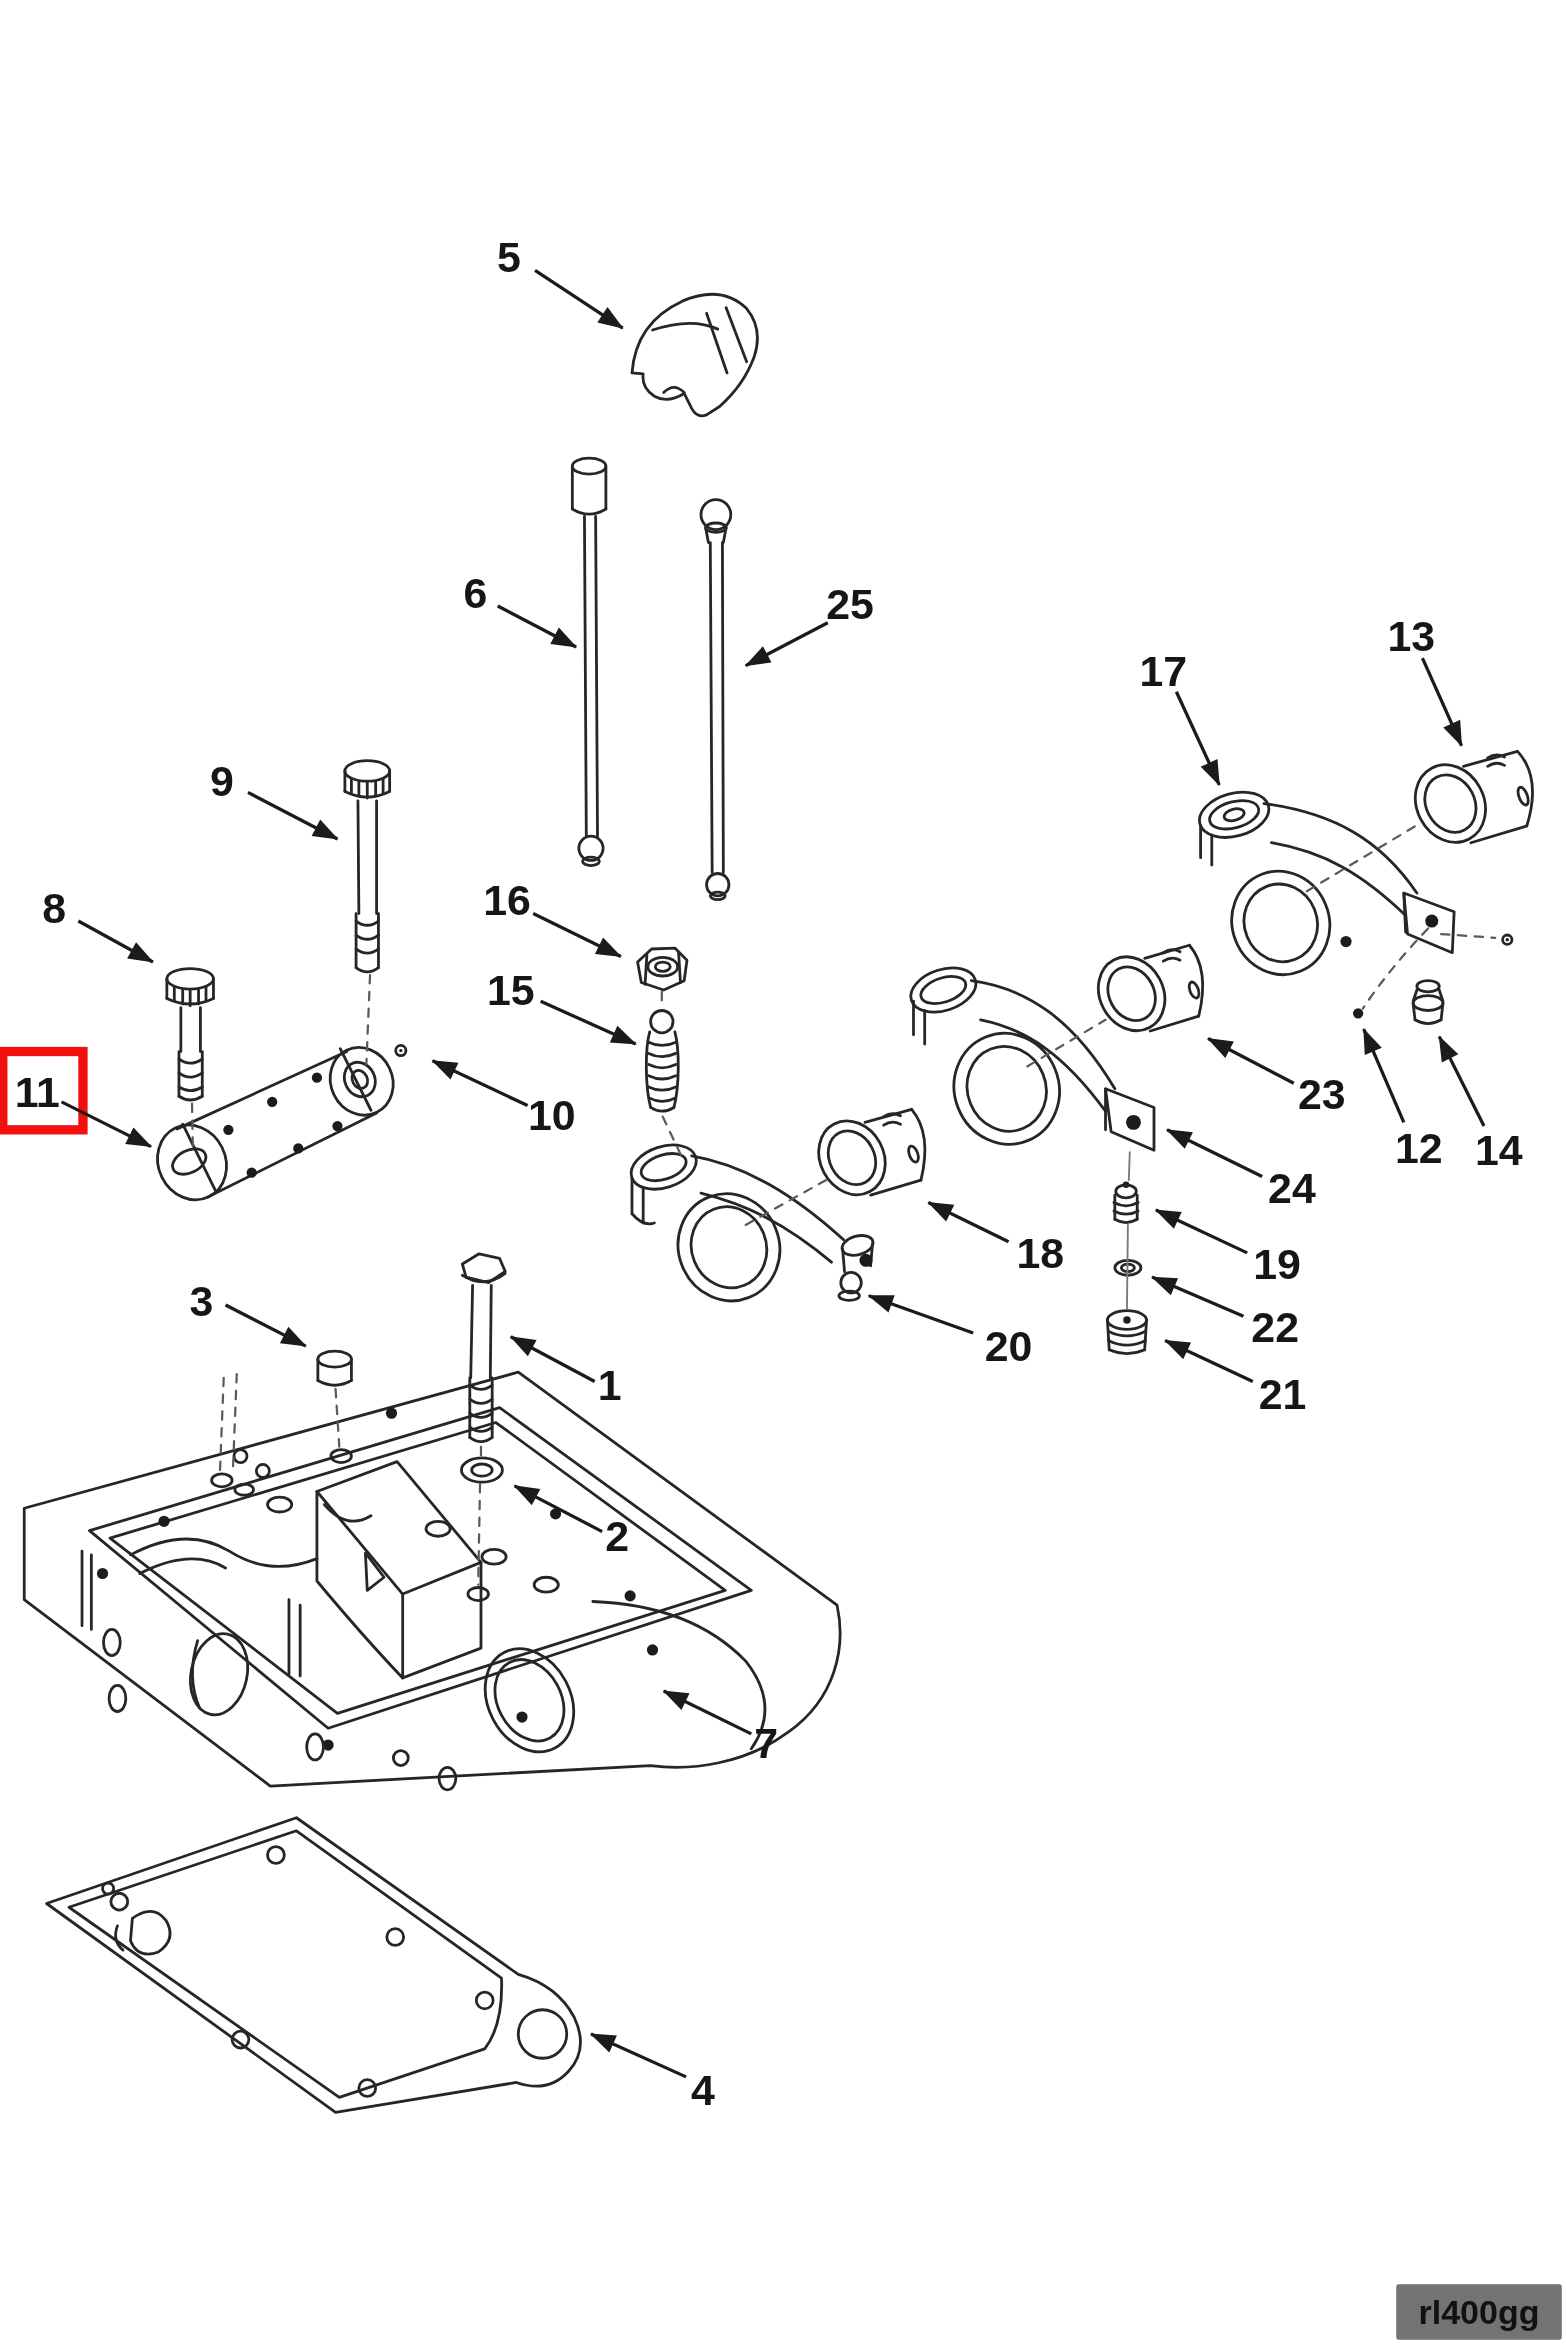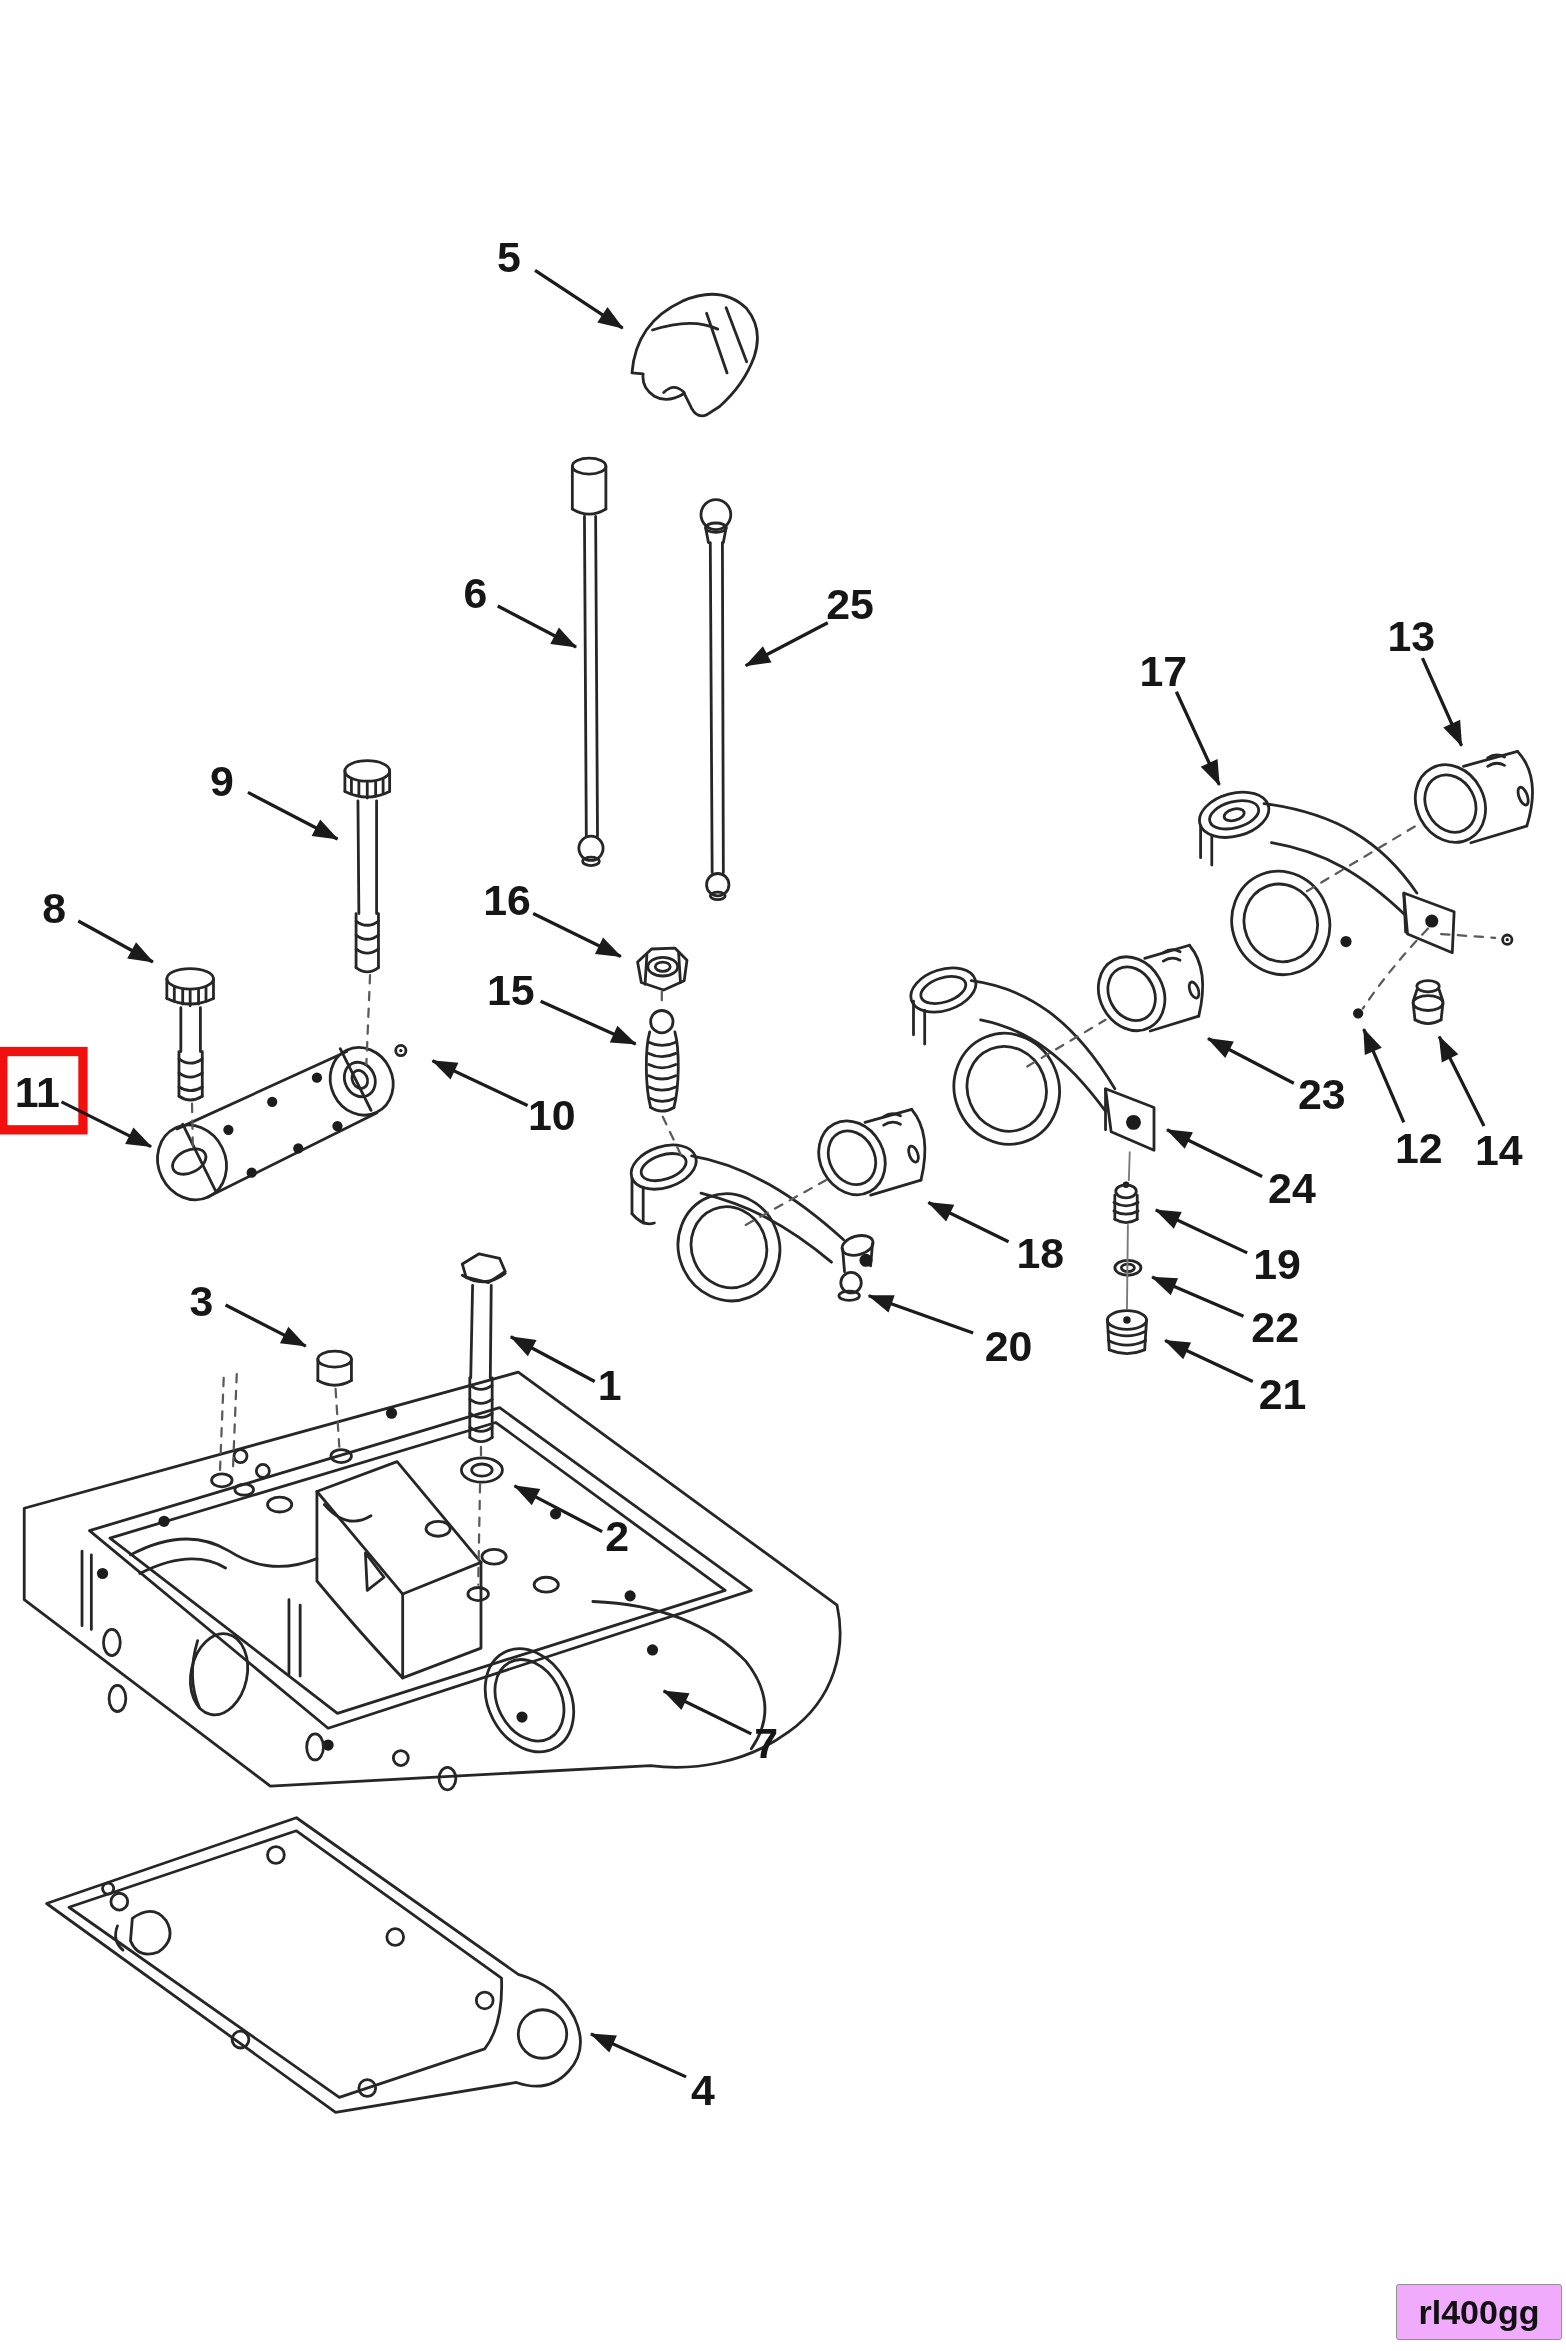--- a/index.html
+++ b/index.html
@@ -5,21 +5,21 @@
   html,body{margin:0;padding:0;background:#ffffff;}
   body{width:1566px;height:2351px;position:relative;font-family:"Liberation Sans",sans-serif;}
   #stage{position:absolute;left:0;top:0;width:1566px;height:2351px;}
   svg{display:block;}
   .art{stroke:#262626;stroke-width:3;fill:none;stroke-linecap:round;stroke-linejoin:round;}
   .filldot{fill:#1c1c1c;stroke:none;}
   .dash{stroke:#5a5a5a;stroke-width:2.4;stroke-dasharray:9 9;fill:none;}
   .thinline{stroke:#7a7a7a;stroke-width:2;fill:none;}
   .leader{stroke:#1b1b1b;stroke-width:3.5;fill:none;}
   .callout-num{font-family:"Liberation Sans",sans-serif;font-weight:bold;font-size:46px;fill:#161616;text-anchor:middle;}
-  #code-badge{position:absolute;border:1.9px solid #8f8f8f;border-radius:2.8px;background:#f0abfc;
+  #code-badge{position:absolute;border:1.9px solid #8f8f8f;border-radius:2.8px;background:#737373;
     display:flex;align-items:center;justify-content:center;font-weight:bold;font-size:34px;color:#111;}
 </style>
 </head>
 <body>
 
 <div id="stage">
 <svg id="diagram" width="1566" height="2351" viewBox="0 0 1680 2522">
   <defs>
     <marker id="arrow" viewBox="0 0 12 9" refX="11" refY="4.5" markerWidth="8.5" markerHeight="7" orient="auto-start-reverse">
       <path d="M0.5,0.5 L11.5,4.5 L0.5,8.5 Z" fill="#1b1b1b"></path>

